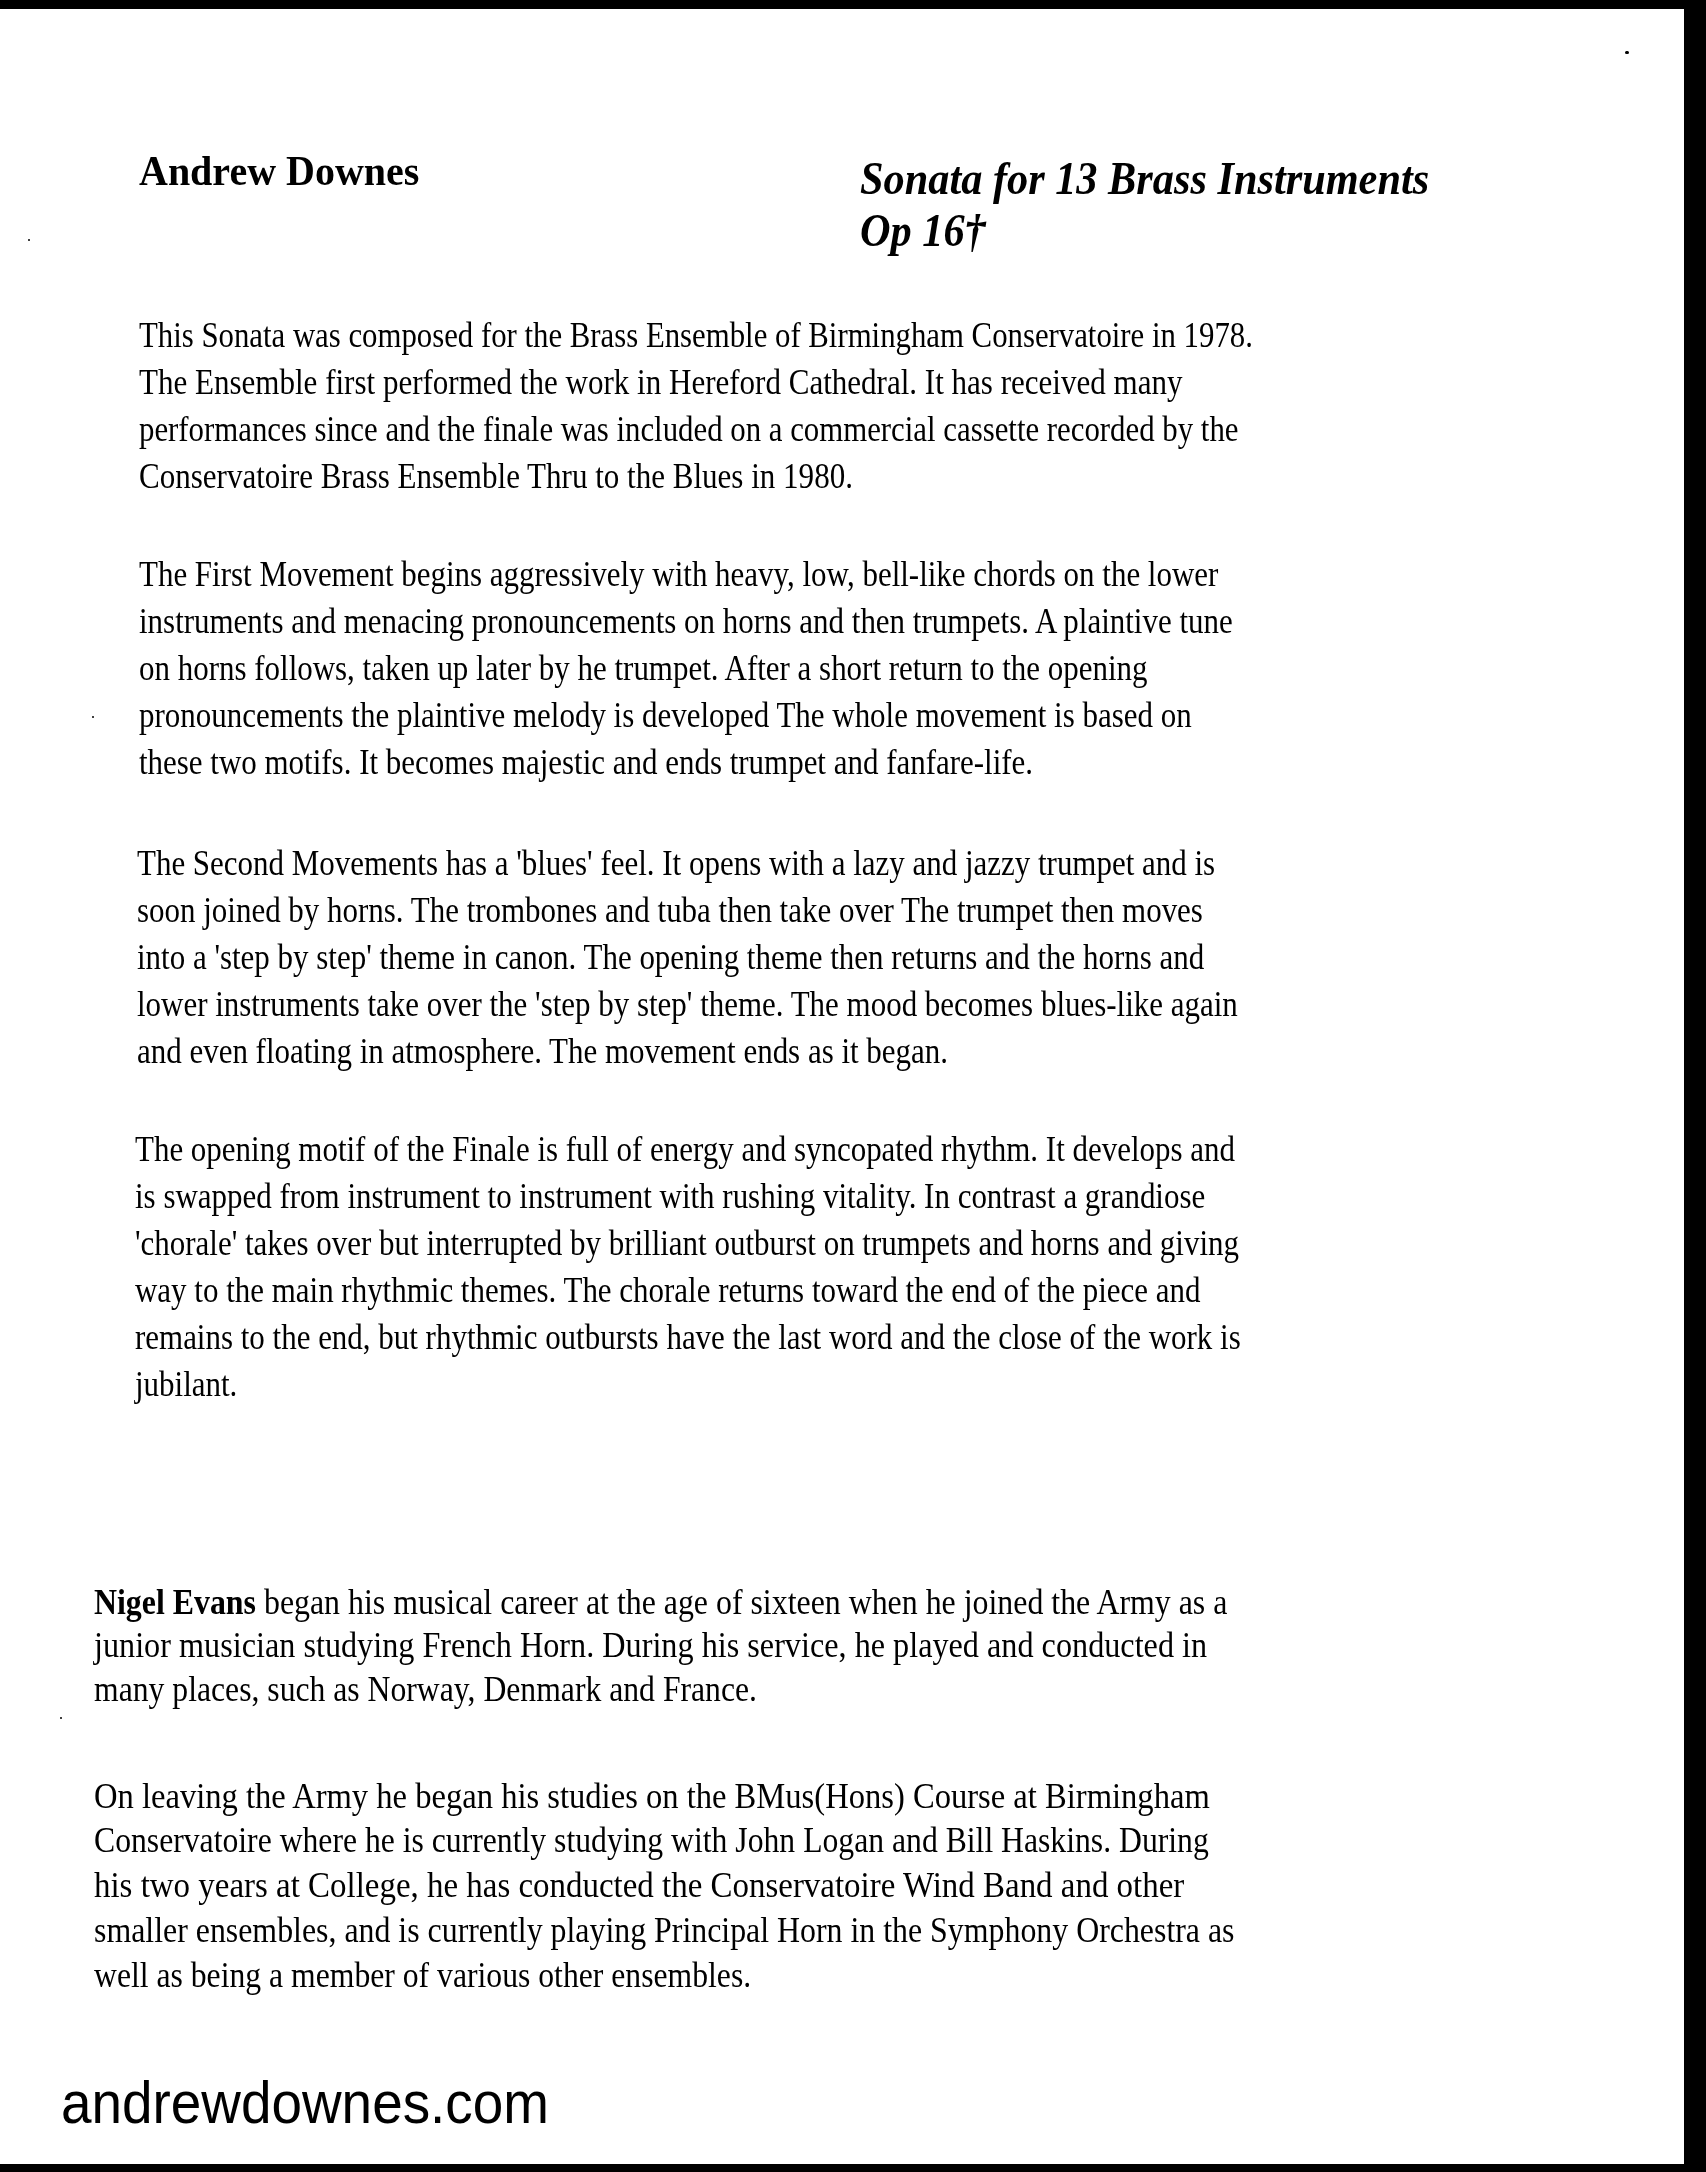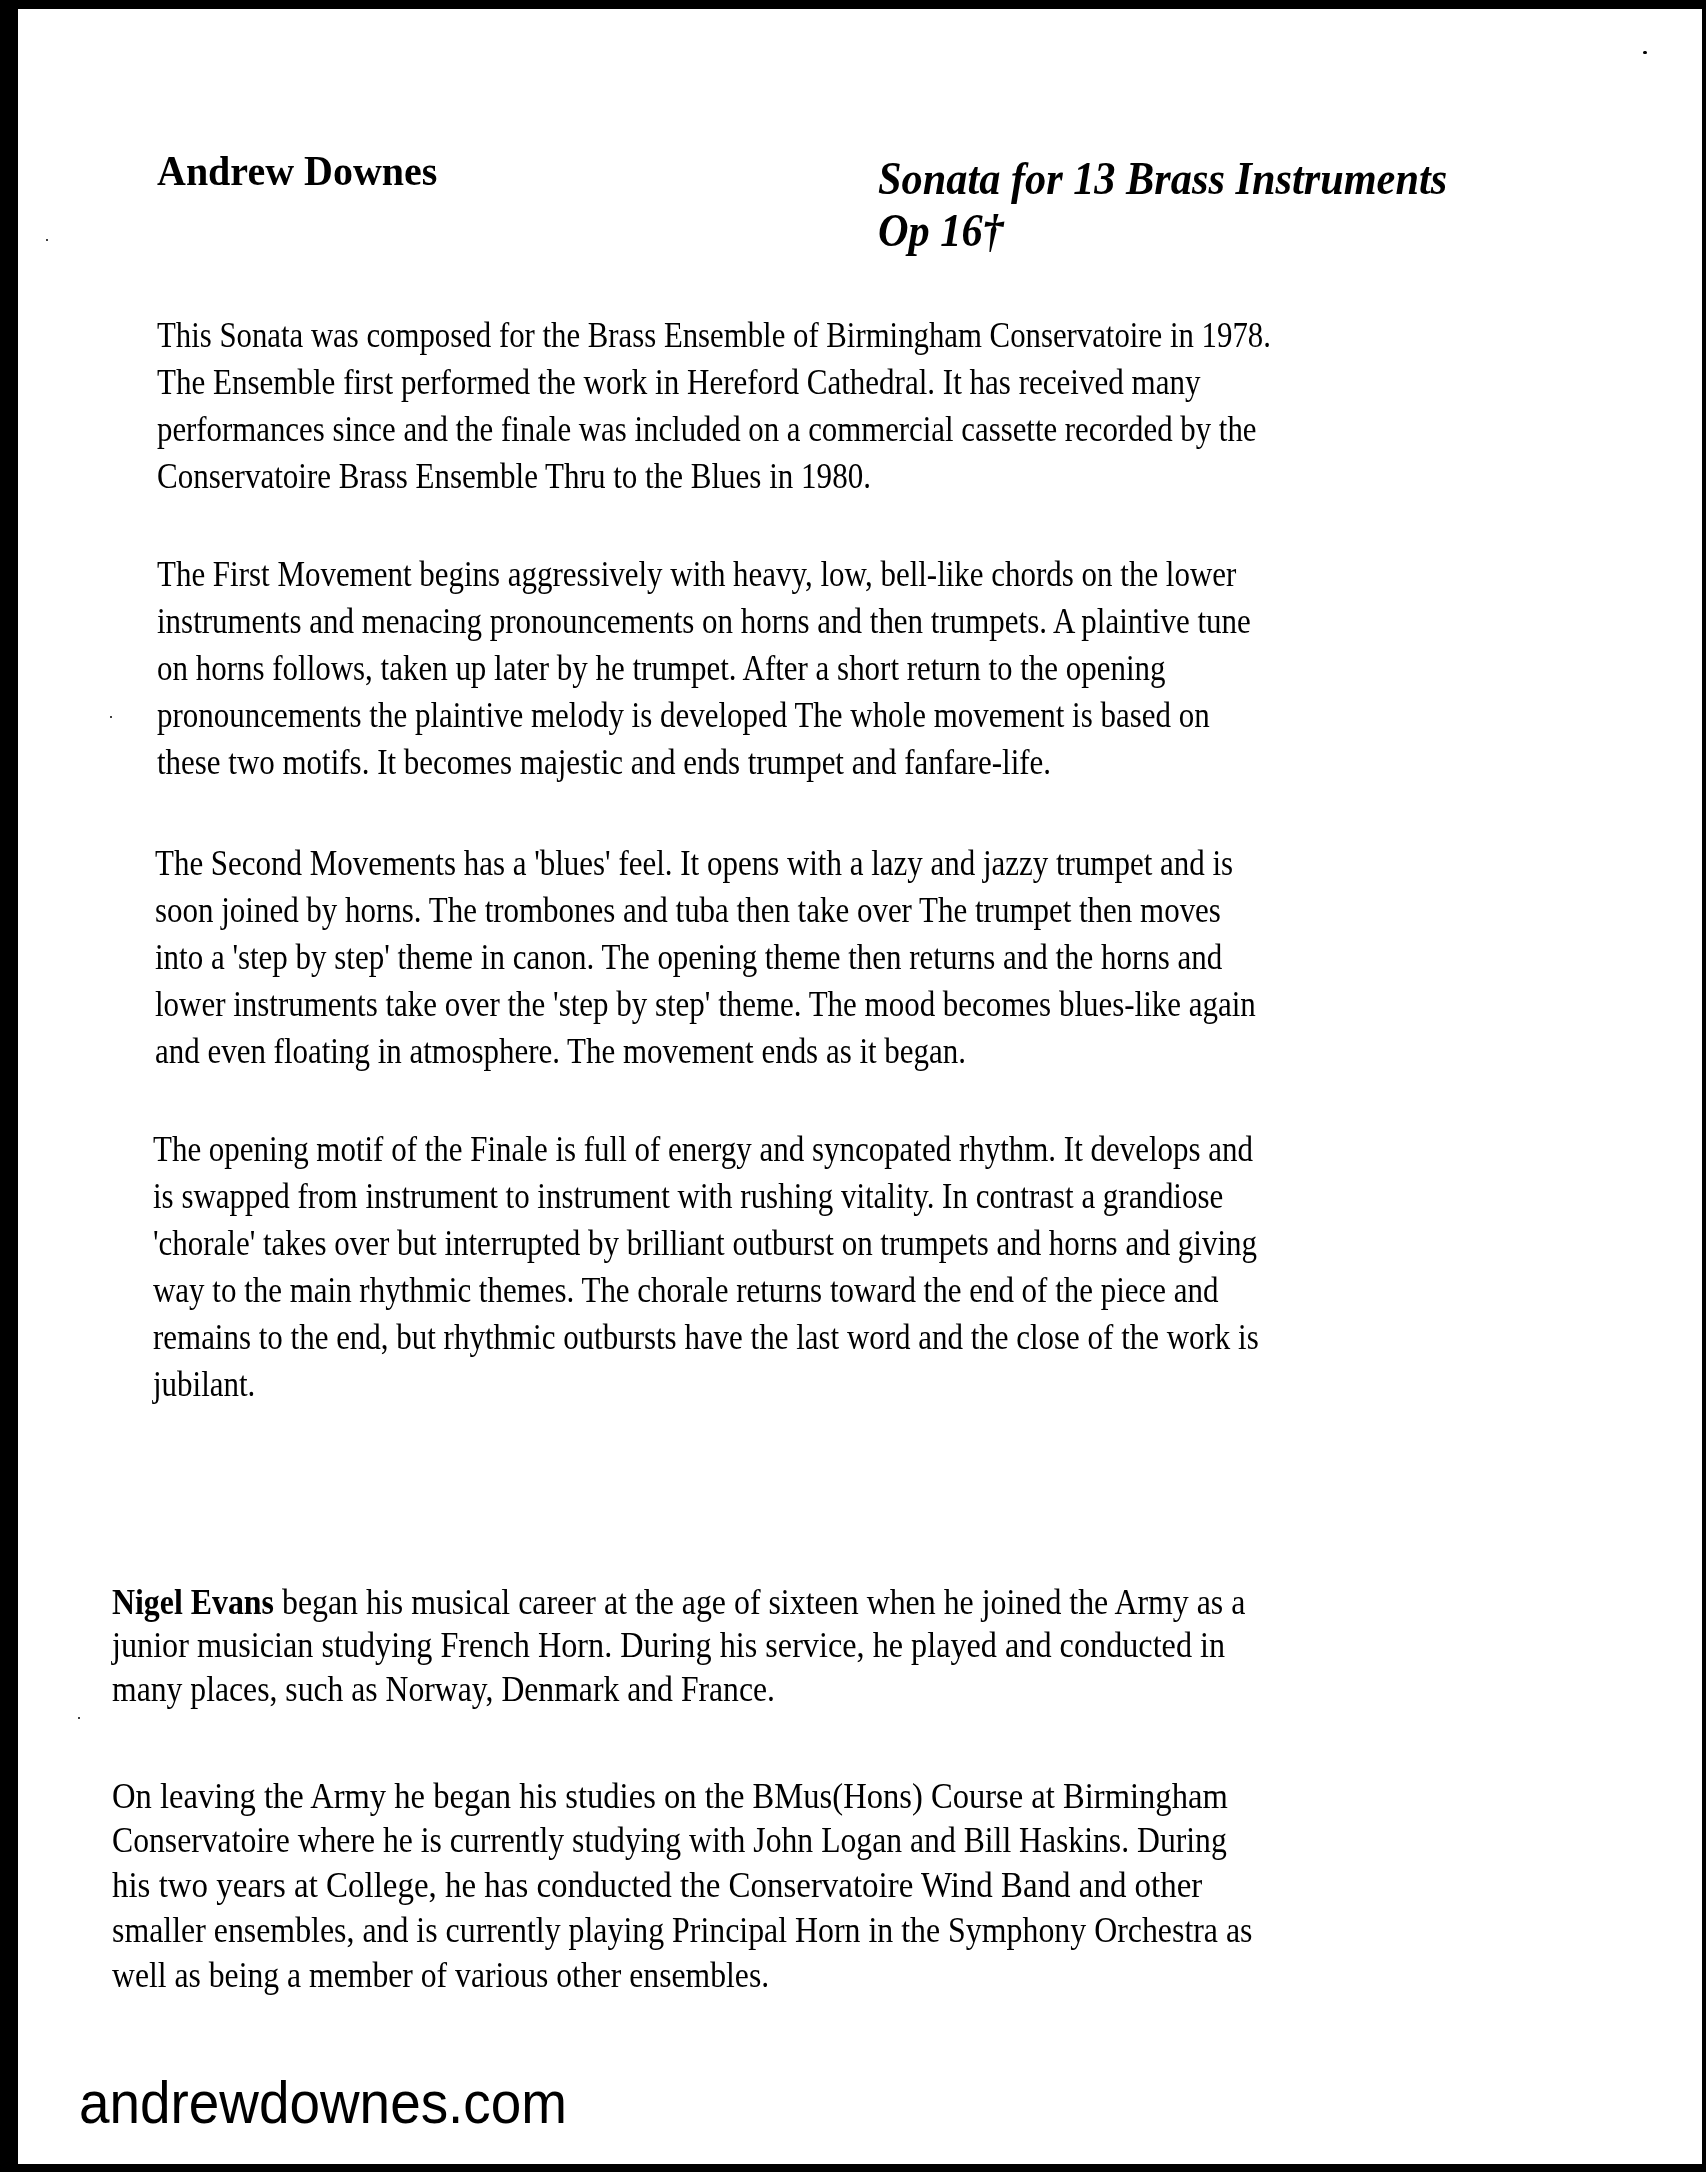--- a/index.html
+++ b/index.html
@@ -1,18 +1,18 @@
 <!DOCTYPE html>
 <html style="font-size:11.6px"><head>
 <meta charset="utf-8">
 <style>
   html, body { margin: 0; padding: 0; background: #000; }
   body { width: 1706px; height: 2172px; position: relative; overflow: hidden; }
   .page {
-    position: absolute; left: 18px; top: 8.7px; width: 1684px; height: 2155px;
+    position: absolute; left: 0; top: 8.7px; width: 1684px; height: 2155px;
     background: #ffffff; overflow: hidden;
   }
   .line {
     position: absolute; white-space: nowrap; transform-origin: 0 0;
     font-family: "Liberation Serif", "DejaVu Serif", serif; color: #000;
     font-size: 36px; line-height: 1;
   }
   .composer {
     position: absolute; left: 139px; top: 137px;
     font-family: "Liberation Serif", "DejaVu Serif", serif;

